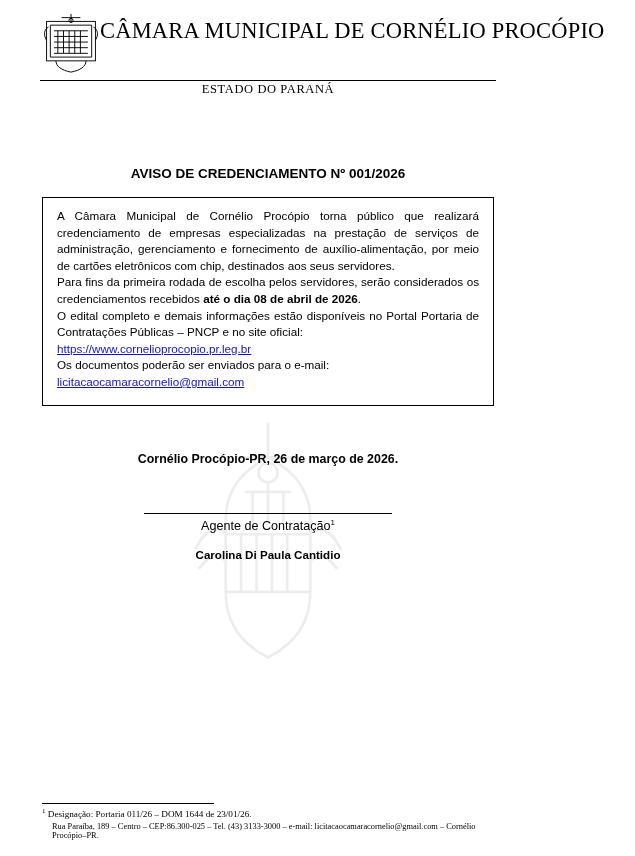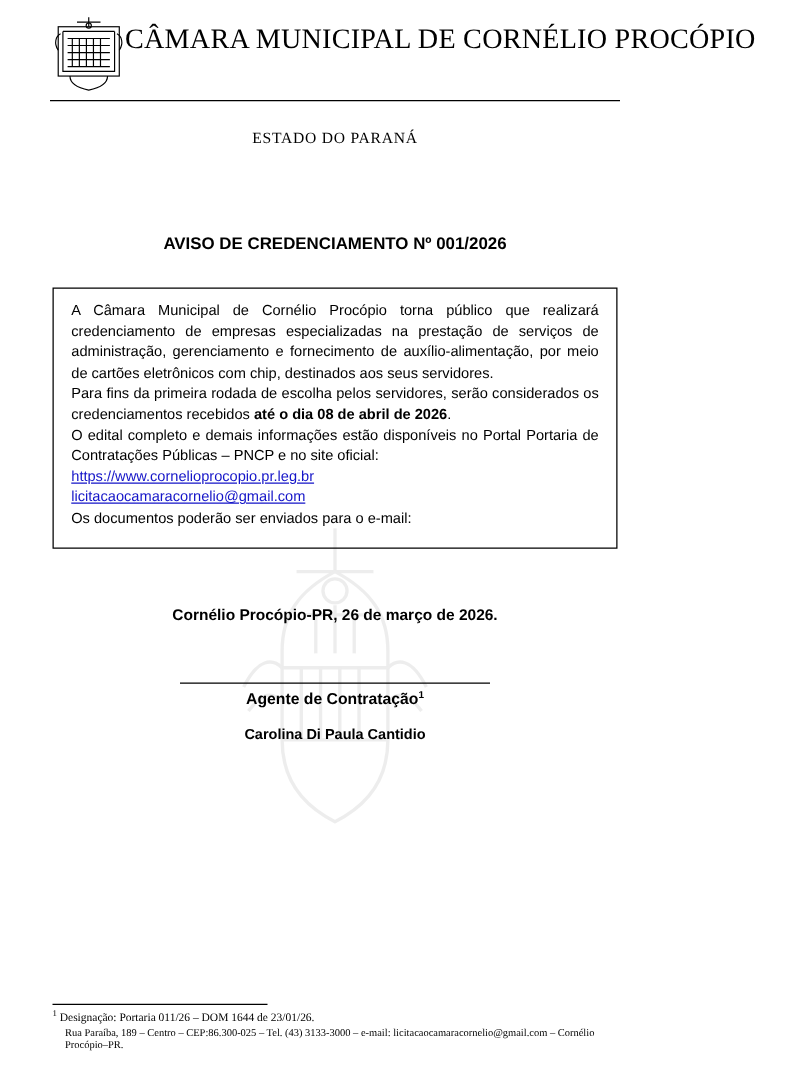--- a/index.html
+++ b/index.html
@@ -52,21 +52,21 @@
   }
   .header-rule {
     border: none;
     border-top: 1.2px solid #000;
     margin: 6px 40px 0 40px;
   }
   .state-line {
     text-align: center;
     font-size: 12.5px;
     letter-spacing: 0.6px;
-    margin-top: 22px;
+    margin-top: 1px;
   }
 
   
   .watermark {
     position: absolute;
     left: 50%;
     top: 415px;
     transform: translateX(-50%);
     width: 240px;
     height: 250px;
@@ -85,21 +85,21 @@
   .aviso-title {
     text-align: center;
     font-family: "Liberation Sans", sans-serif;
     font-weight: bold;
     font-size: 13.5px;
     margin-top: 69px;
   }
 
   .box {
     border: 1.5px solid #000;
-    margin-top: 28px;
+    margin-top: 16px;
     padding: 10px 14px 14px 14px;
     font-family: "Liberation Sans", sans-serif;
     font-size: 11.7px;
     line-height: 1.42;
     text-align: justify;
     min-height: 176px;
     box-sizing: border-box;
     background: transparent;
   }
   .box p {
@@ -136,21 +136,21 @@
     margin-top: 47px;
     text-align: center;
   }
   .sig-line {
     width: 248px;
     border-top: 1px solid #000;
     margin: 0 auto 4px auto;
   }
   .sig-role {
     font-family: "Liberation Sans", sans-serif;
-    font-weight: bold;
+    font-weight: normal;
     font-size: 12.6px;
   }
   .sig-role sup {
     font-size: 8px;
     vertical-align: super;
   }
   .sig-name {
     font-family: "Liberation Sans", sans-serif;
     font-weight: bold;
     font-size: 11.6px;
@@ -248,22 +248,22 @@
 
   <div class="content">
 
     <div class="aviso-title">AVISO DE CREDENCIAMENTO Nº 001/2026</div>
 
     <div class="box">
       <p class="p-indent">A Câmara Municipal de Cornélio Procópio torna público que realizará credenciamento de empresas especializadas na prestação de serviços de administração, gerenciamento e fornecimento de auxílio-alimentação, por meio de cartões eletrônicos com chip, destinados aos seus servidores.</p>
       <p><span>Para fins da primeira rodada de escolha pelos servidores, serão considerados os credenciamentos recebidos </span><span class="bold">até o dia 08 de abril de 2026</span><span>.</span></p>
       <p>O edital completo e demais informações estão disponíveis no Portal Portaria de Contratações Públicas – PNCP e no site oficial:</p>
       <p><a class="link" href="#">https://www.cornelioprocopio.pr.leg.br</a></p>
+      <p>Os documentos poderão ser enviados para o e-mail:</p>
       <p><a class="link" href="#">licitacaocamaracornelio@gmail.com</a></p>
-      <p>Os documentos poderão ser enviados para o e-mail:</p>
     </div>
 
 
     <div class="local-data">Cornélio Procópio-PR, 26 de março de 2026.</div>
 
     <div class="signature">
       <div class="sig-line"></div>
       <div class="sig-role"><span>Agente de Contratação</span><sup>1</sup></div>
       <div class="sig-name">Carolina Di Paula Cantidio</div>
     </div>

